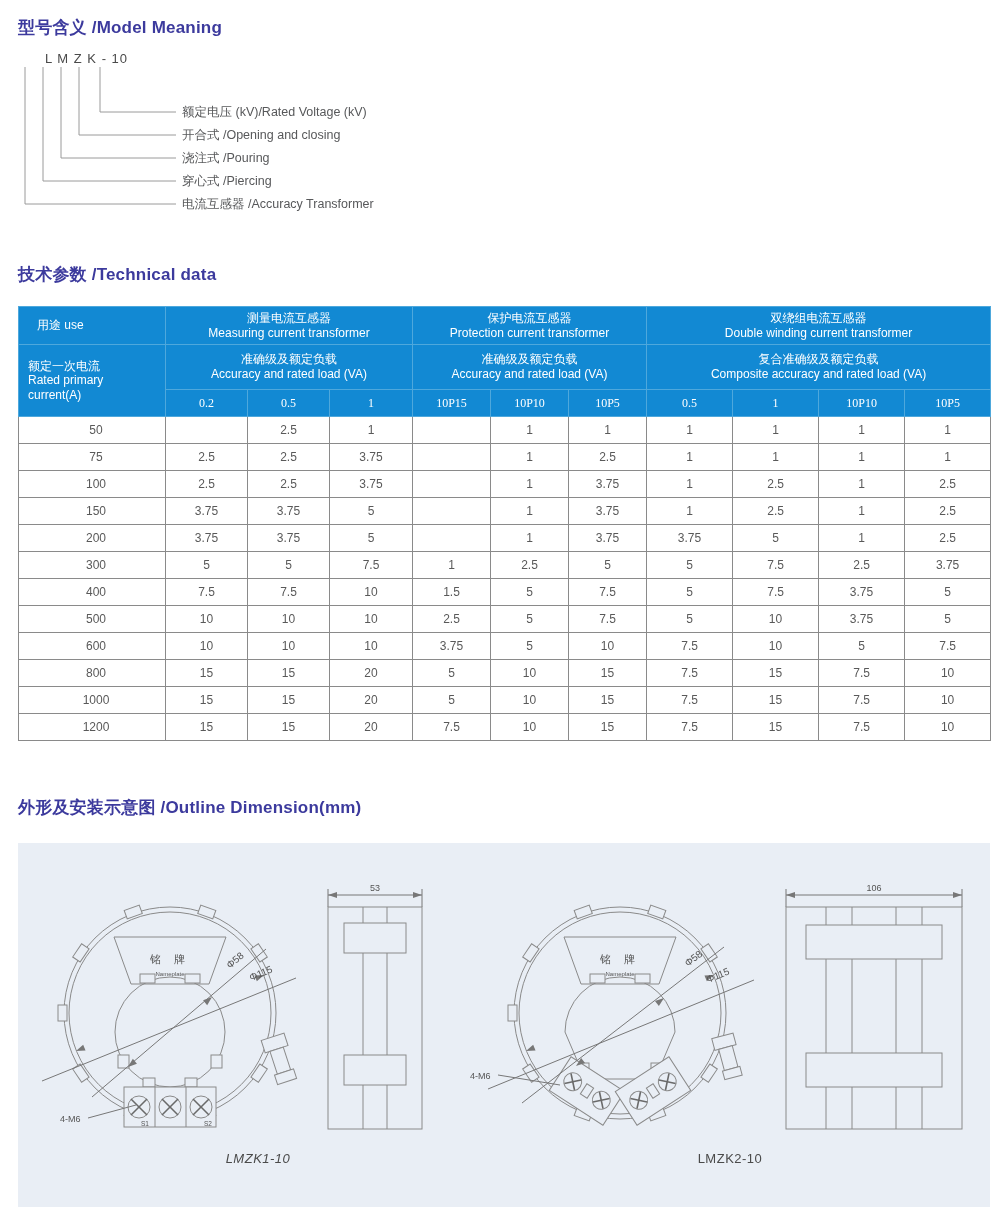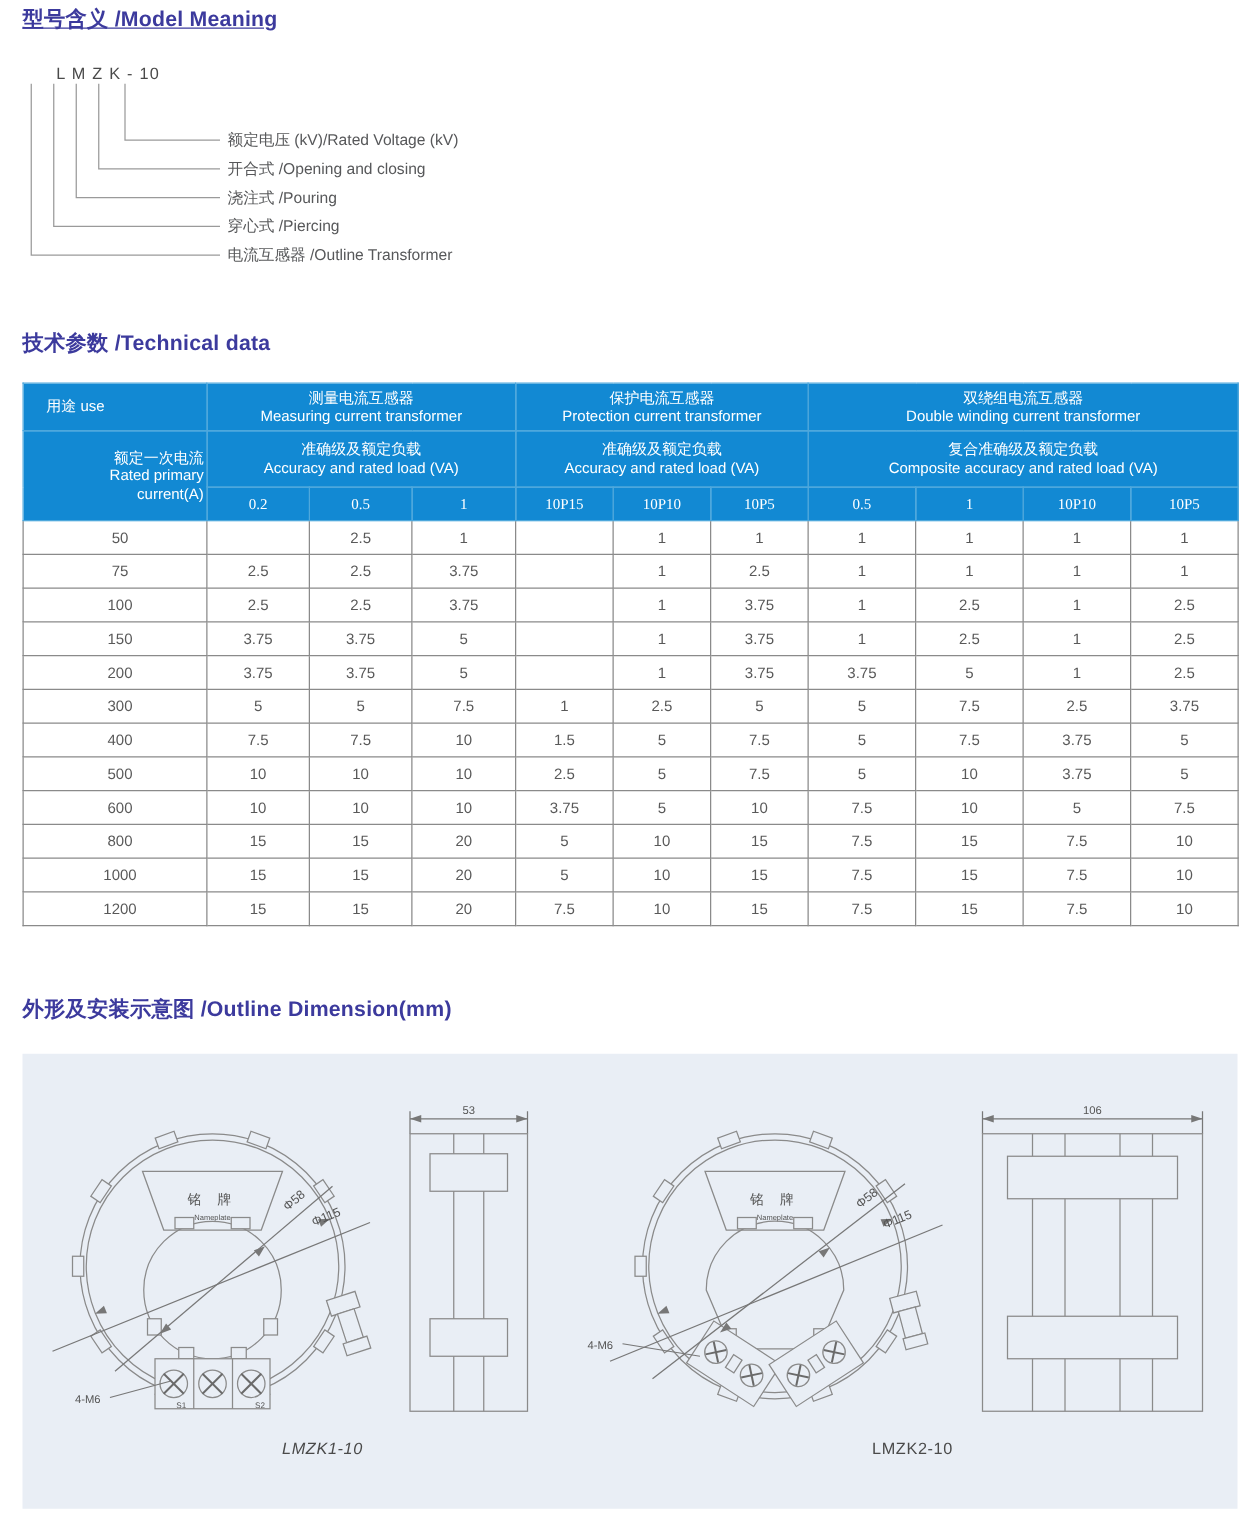--- a/index.html
+++ b/index.html
@@ -5,21 +5,21 @@
   html,body{margin:0;padding:0;}
   body{
     width:1007px;height:1219px;background:#ffffff;position:relative;
     font-family:"Liberation Sans","DejaVu Sans",sans-serif;
     -webkit-font-smoothing:antialiased;
   }
   .sec-title{
     position:absolute;left:18px;font-size:17px;font-weight:bold;
     color:#3c3a9d;white-space:nowrap;letter-spacing:.2px;
   }
-  #title-model{top:4px;text-decoration:underline;}
+  #title-model{top:16px;}
   #title-tech{top:263px;}
   #title-outline{top:796px;}
 
   
   #model-code{
     position:absolute;left:21px;top:51px;font-size:13px;color:#4a4a4a;
     white-space:pre;letter-spacing:1px;margin-left:24px;
   }
   #model-lines{position:absolute;left:0;top:55px;}
   .diagram-label{
@@ -33,21 +33,21 @@
   }
   #tech-table thead th{
     background:#1289d3;color:#ffffff;font-weight:normal;
     border:1px solid #4ea8dc;font-size:12px;line-height:1.22;
     padding:1px 2px;vertical-align:middle;
   }
   #tech-table tr.h1 th{height:35px;}
   #tech-table tr.h2 th{height:42px;}
   #tech-table tr.h3 th{height:24px;font-family:Liberation Serif, serif;}
   #tech-table th.c-use{text-align:left;padding-left:18px;}
-  #tech-table th.c-primary{text-align:right;padding-left:9px;}
+  #tech-table th.c-primary{text-align:left;padding-left:9px;}
   #tech-table tbody td{
     border:1px solid #8a8a8a;color:#595959;font-size:12px;
     text-align:center;height:26px;padding:0 2px;background:#fff;
   }
   #tech-table tbody td.col-current{text-align:center;padding-left:10px;}
 
   
   #outline-panel{
     position:absolute;left:18px;top:843px;width:972px;height:364px;
     background:#e9eef5;
@@ -85,21 +85,21 @@
     <path d="M61 12 V103 H176"></path>
     <path d="M43 12 V126 H176"></path>
     <path d="M25 12 V149 H176"></path>
   </g>
 </svg>
 
 <div class="diagram-label" style="top:104px">额定电压 (kV)/Rated Voltage (kV)</div>
 <div class="diagram-label" style="top:127px">开合式 /Opening and closing</div>
 <div class="diagram-label" style="top:150px">浇注式 /Pouring</div>
 <div class="diagram-label" style="top:173px">穿心式 /Piercing</div>
-<div class="diagram-label" style="top:196px">电流互感器 /Outline Transformer</div>
+<div class="diagram-label" style="top:196px">电流互感器 /Accuracy Transformer</div>
 
 <div class="sec-title" id="title-tech">技术参数 /Technical data</div>
 
 <table id="tech-table">
   <colgroup>
     <col style="width:147px">
       <col style="width:82px">
       <col style="width:82px">
       <col style="width:83px">
     <col style="width:78px">

